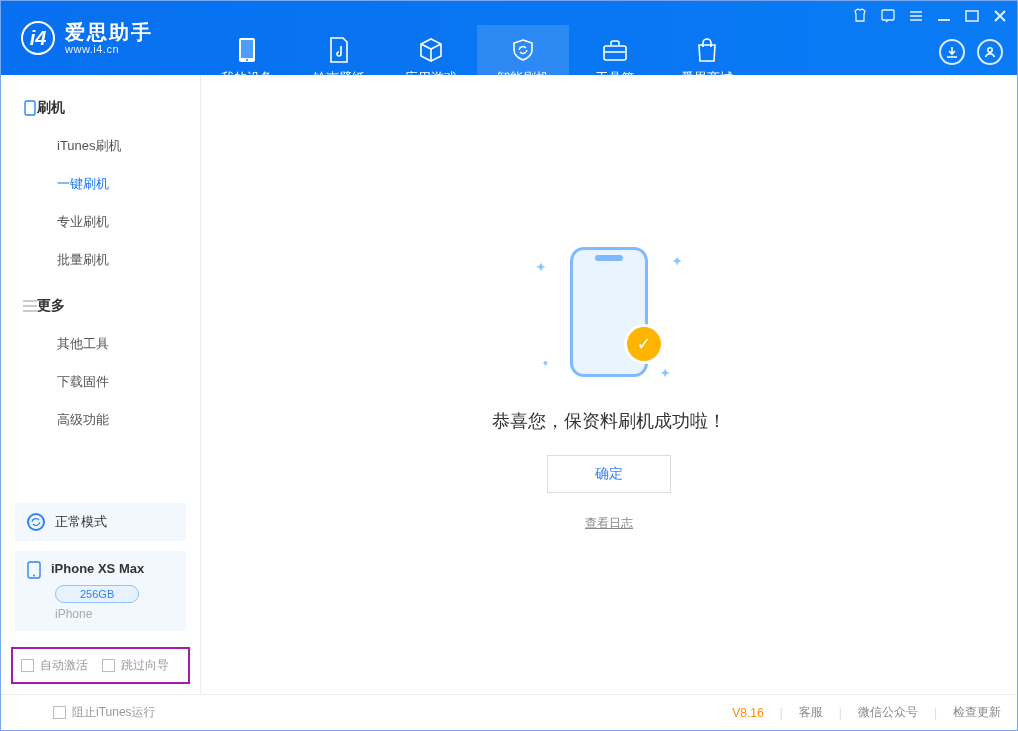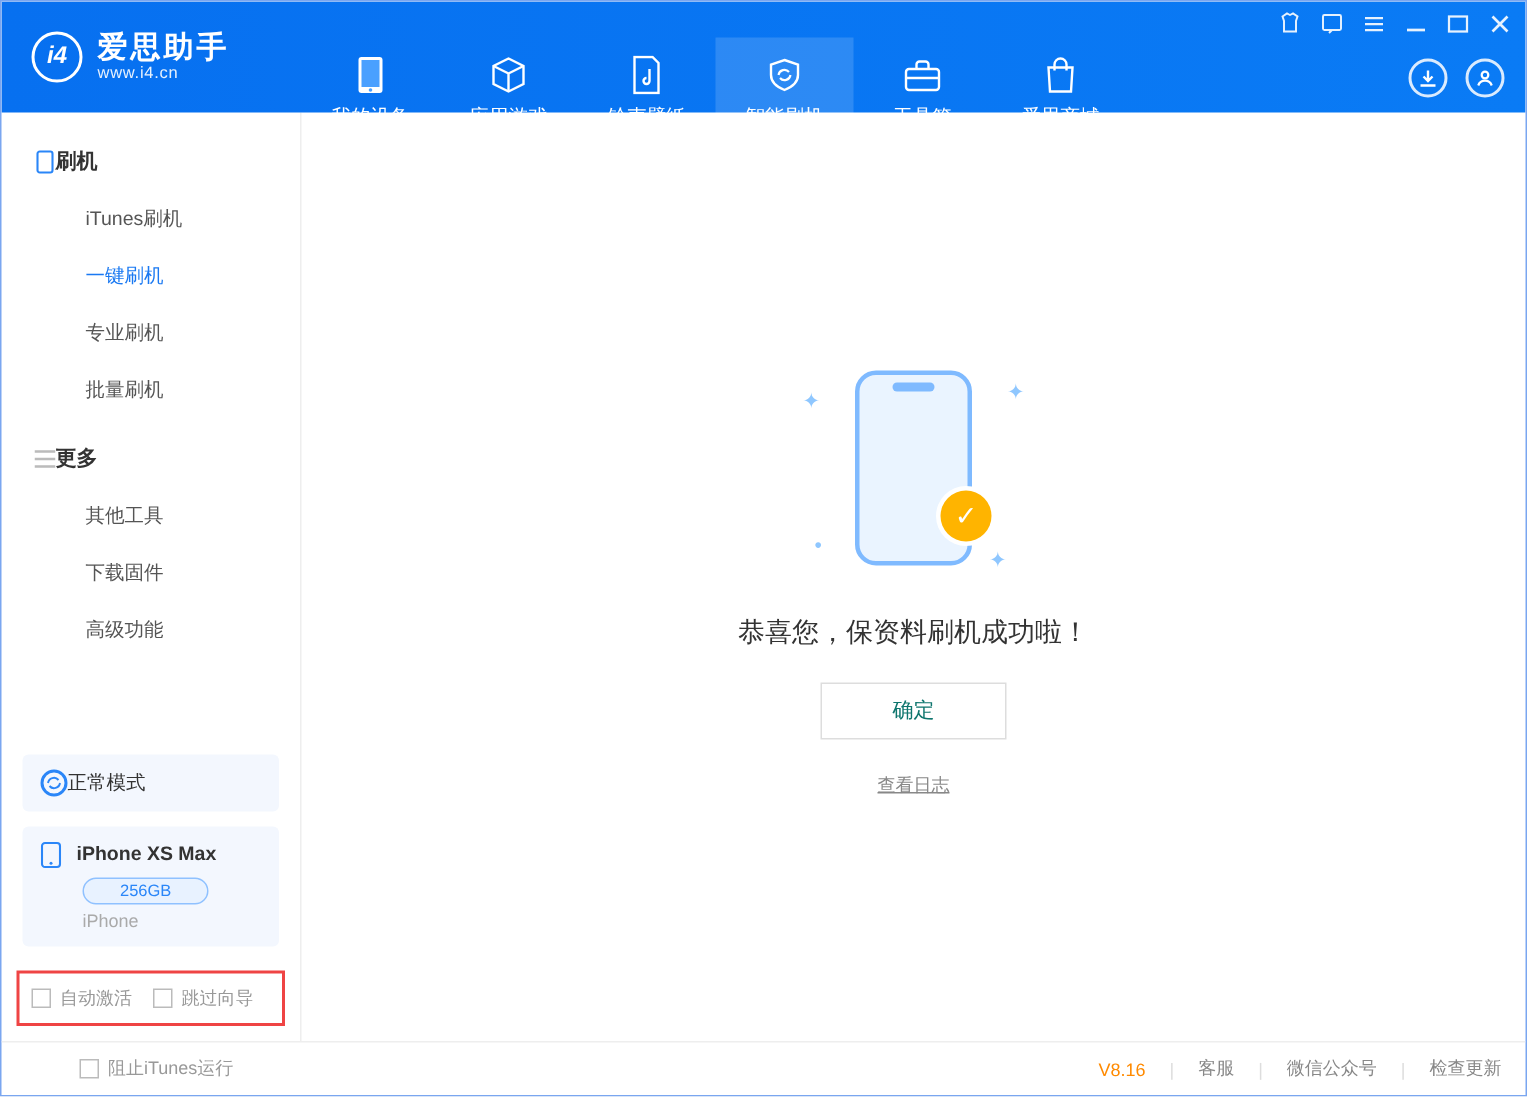--- a/index.html
+++ b/index.html
@@ -1,57 +1,57 @@
 <!DOCTYPE html>
 <html><head>
   <meta charset="utf-8">
   <style>
     * { margin: 0; padding: 0; box-sizing: border-box; font-family: "Microsoft YaHei", Arial, sans-serif; }
     body { background: #f4f4f4; display: flex; align-items: center; justify-content: center; min-height: 100vh; }
     .window { width: 1018px; height: 731px; background: #fff; border: 1px solid #7aa6f0; display: flex; flex-direction: column; overflow: hidden; }
     .titlebar { height: 74px; background: linear-gradient(to right, #0770f0, #0a7bf5); display: flex; align-items: center; color: #fff; position: relative; }
     .logo-block { display: flex; align-items: center; padding-left: 20px; width: 200px; }
-    .logo-icon { width: 34px; height: 34px; border: 2px solid #fff; border-radius: 50%; display: flex; align-items: center; justify-content: center; font-weight: bold; font-style: italic; font-size: 16px; margin-right: 10px; }
+    .logo-icon { width: 34px; height: 34px; border: 2px solid #fff; border-radius: 50%; display: flex; align-items: center; justify-content: center; font-weight: bold; font-style: italic; font-size: 20px; margin-right: 10px; }
     .logo-text { display: flex; flex-direction: column; line-height: 1.1; }
     .logo-text .big { font-size: 20px; font-weight: bold; letter-spacing: 2px; }
     .logo-text .small { font-size: 11px; opacity: .9; letter-spacing: .5px; }
     .tabs { display: flex; height: 100%; margin-top: 48px; }
     .tab { width: 92px; display: flex; flex-direction: column; align-items: center; justify-content: center; cursor: pointer; font-size: 13px; gap: 6px; }
     .tab.active { background: rgba(255,255,255,.15); }
     .tab-icon { width: 26px; height: 26px; display: flex; align-items: center; justify-content: center; }
     .winctrls { position: absolute; right: 8px; top: 6px; display: flex; gap: 10px; align-items: center; }
     .winctrls .wc { width: 18px; height: 18px; display: flex; align-items: center; justify-content: center; cursor: pointer; opacity: .9; }
     .circbtns { position: absolute; right: 14px; bottom: 10px; display: flex; gap: 12px; }
     .circbtn { width: 26px; height: 26px; border: 2px solid rgba(255,255,255,.85); border-radius: 50%; display: flex; align-items: center; justify-content: center; cursor: pointer; }
     .body { flex: 1; display: flex; min-height: 0; }
     .sidebar { width: 200px; border-right: 1px solid #eee; display: flex; flex-direction: column; }
     .nav { padding: 14px 0 6px; flex: 1; overflow: auto; }
     .nav-group { margin-bottom: 8px; }
     .nav-head { display: flex; align-items: center; padding: 10px 22px; font-size: 14px; color: #333; font-weight: bold; }
     .nav-head .gicon { width: 14px; height: 14px; display: inline-flex; align-items: center; justify-content: center; color: #2a86f8; }
     .nav-item { padding: 10px 22px 10px 56px; font-size: 13px; color: #555; cursor: pointer; }
     .nav-item.active { color: #1a79f2; }
-    .status-card { margin: 6px 14px; background: #f3f7fe; border-radius: 4px; padding: 10px 12px; display: flex; align-items: flex-end; font-size: 13px; color: #333; }
+    .status-card { margin: 6px 14px; background: #f3f7fe; border-radius: 4px; padding: 10px 12px; display: flex; align-items: flex-end; gap: 10px; font-size: 13px; color: #333; }
     .status-dot { width: 18px; height: 18px; border: 2px solid #2a86f8; border-radius: 50%; display:inline-flex; align-items:center; justify-content:center; }
     .device-card { margin: 4px 14px 10px; background: #f3f7fe; border-radius: 4px; padding: 10px 12px; font-size: 13px; }
     .device-card .row1 { display:flex; align-items:flex-start; gap:10px; font-weight:bold; color:#333; }
     .device-card .badge { display:inline-block; margin-top:6px; margin-left:28px; padding:2px 24px; border:1px solid #8fc1ff; color:#2a86f8; border-radius:10px; font-size:11px; background:#e8f2ff; }
     .device-card .sub { margin-left:28px; color:#aaa; font-size:12px; margin-top:4px; }
-    .opts-row { border:2px solid #ef4444; margin: 6px 10px 10px; padding:8px 8px; display:flex; gap:14px; align-items:center; font-size:12px; color:#999; }
+    .opts-row { border:2px solid #a21caf; margin: 6px 10px 10px; padding:8px 8px; display:flex; gap:14px; align-items:center; font-size:12px; color:#999; }
     .chk { display:flex; align-items:center; gap:6px; }
     .chk .box { width:13px; height:13px; border:1px solid #bbb; }
     .main { flex:1; display:flex; flex-direction:column; align-items:center; justify-content:center; gap:22px; position:relative; }
     .illust { position:relative; width:160px; height:150px; display:flex; align-items:center; justify-content:center; }
     .phone { width:78px; height:130px; border:3px solid #7fbaff; border-radius:14px; background:#eaf4ff; position:relative; }
     .phone::before { content:""; position:absolute; top:5px; left:50%; transform:translateX(-50%); width:28px; height:6px; background:#7fbaff; border-radius:3px; }
     .checkbadge { position:absolute; right:28px; bottom:26px; width:34px; height:34px; background:#ffb400; border-radius:50%; display:flex; align-items:center; justify-content:center; color:#fff; font-size:18px; box-shadow:0 0 0 3px #fff; }
     .sparkle { position:absolute; color:#8fc7ff; font-size:14px; }
     .s1{ left:6px; top:22px;} .s2{ right:6px; top:16px;} .s3{ left:14px; bottom:16px;} .s4{ right:18px; bottom:6px;}
     .success-text { font-size:18px; color:#333; }
-    .okbtn { border:1px solid #ddd; background:#fff; padding:9px 47px; font-size:14px; color:#0f766e; cursor:pointer; }
+    .okbtn { border:1px solid #ddd; background:#fff; padding:9px 47px; font-size:14px; color:#3b82f6; cursor:pointer; }
     .loglink { color:#888; font-size:12px; text-decoration:underline; cursor:pointer; }
     .footer { height:36px; border-top:1px solid #eee; display:flex; align-items:center; padding:0 16px; font-size:12px; color:#999; }
     .footer .left { display:flex; align-items:center; gap:6px;padding-left:36px; }
     .footer .right { margin-left:auto; display:flex; align-items:center; gap:16px; }
     .footer .sep { color:#ddd; }
     .footer .lnk { color:#888; cursor:pointer; }
     .ver { color:#ff8a00; }
     svg { display:block; }
   </style>
 </head>
@@ -73,35 +73,35 @@
             <svg width="20" height="26" viewBox="0 0 20 26">
               <rect x="2" y="1" width="16" height="24" rx="2" fill="#fff"></rect>
               <rect x="4" y="3" width="12" height="18" fill="#4aa0ff"></rect>
               <circle cx="10" cy="23" r="1.2" fill="#4aa0ff"></circle>
             </svg>
           </span>
         <span>我的设备</span>
       </div>
       <div class="tab">
         <span class="tab-icon">
+            <svg width="22" height="26" viewBox="0 0 22 26">
+              <path d="M3 1h12l4 4v20H3z" fill="none" stroke="#fff" stroke-width="1.6"></path>
+              <path d="M13 9v8a2 2 0 11-2-2" stroke="#fff" stroke-width="1.6" fill="none"></path>
+            </svg>
+          </span>
+        <span>铃声壁纸</span>
+      </div>
+      <div class="tab">
+        <span class="tab-icon">
             <svg width="26" height="26" viewBox="0 0 26 26">
               <path d="M13 2l10 5v12l-10 5L3 19V7z" fill="none" stroke="#fff" stroke-width="1.6"></path>
               <path d="M3 7l10 5 10-5M13 12v12" stroke="#fff" stroke-width="1.6" fill="none"></path>
             </svg>
           </span>
         <span>应用游戏</span>
-      </div>
-      <div class="tab">
-        <span class="tab-icon">
-            <svg width="22" height="26" viewBox="0 0 22 26">
-              <path d="M3 1h12l4 4v20H3z" fill="none" stroke="#fff" stroke-width="1.6"></path>
-              <path d="M13 9v8a2 2 0 11-2-2" stroke="#fff" stroke-width="1.6" fill="none"></path>
-            </svg>
-          </span>
-        <span>铃声壁纸</span>
       </div>
       <div class="tab active">
         <span class="tab-icon">
             <svg width="26" height="26" viewBox="0 0 26 26">
               <path d="M13 3l9 3v7c0 5-4 8-9 10-5-2-9-5-9-10V6z" fill="none" stroke="#fff" stroke-width="1.6"></path>
               <path d="M9 13a4 4 0 017-2M17 13a4 4 0 01-7 2" stroke="#fff" stroke-width="1.4" fill="none"></path>
             </svg>
           </span>
         <span>智能刷机</span>
       </div>

